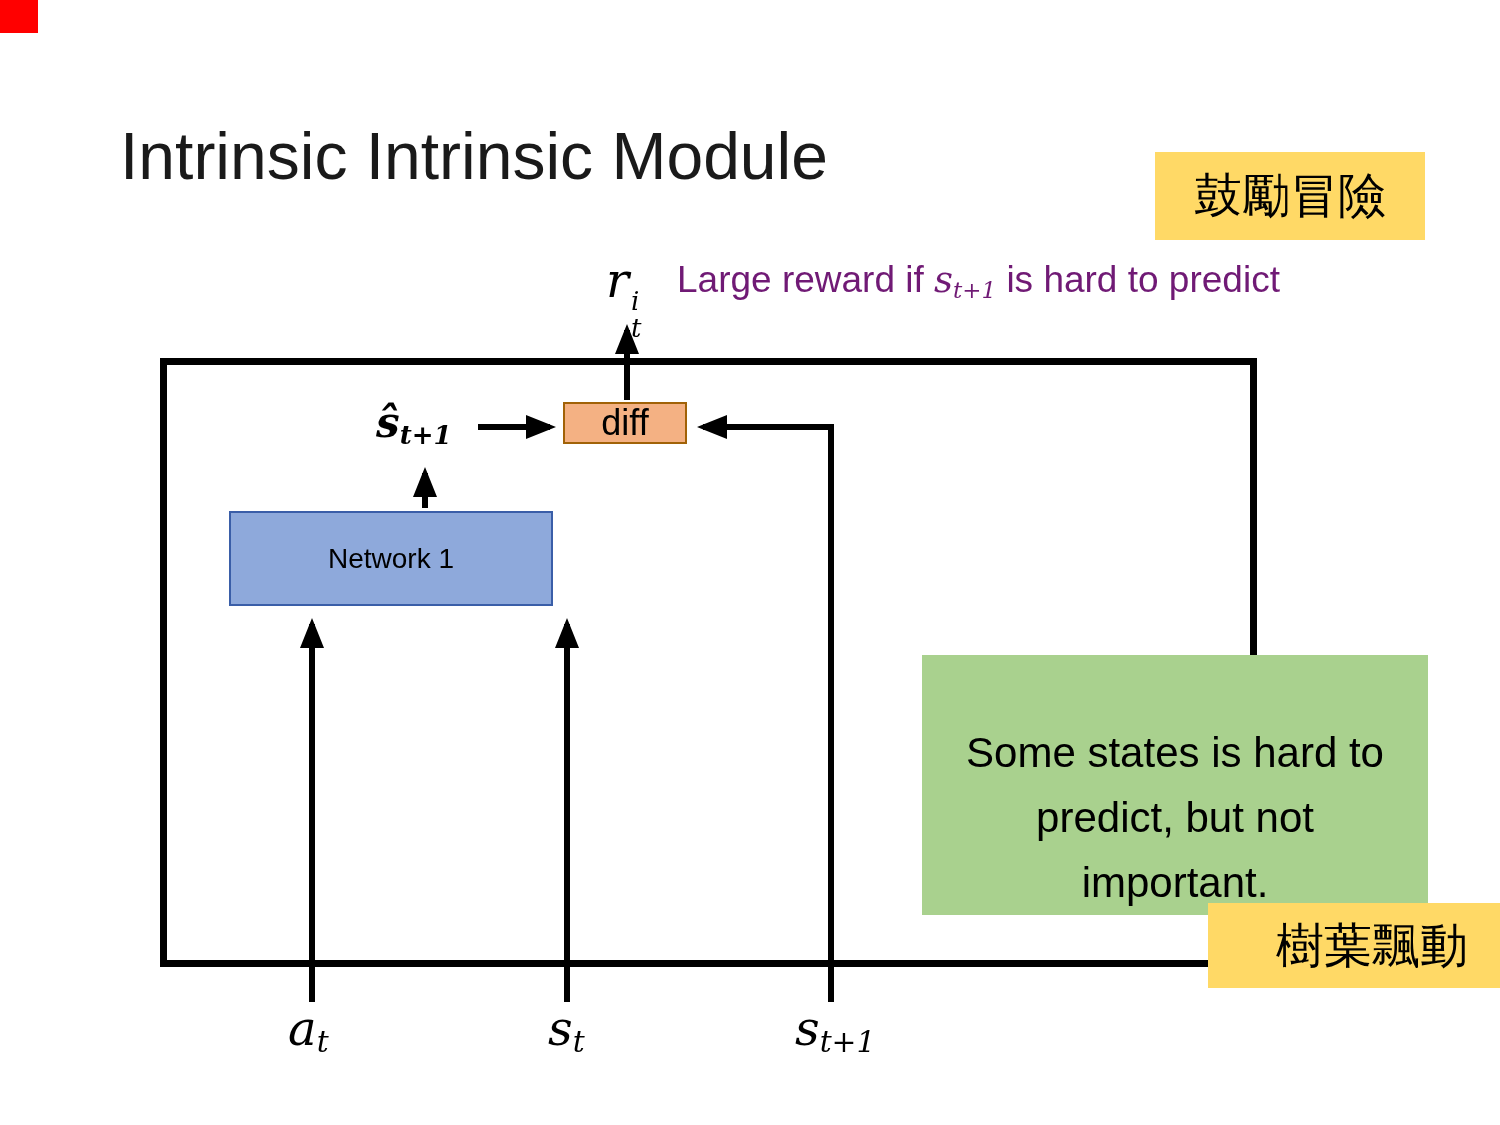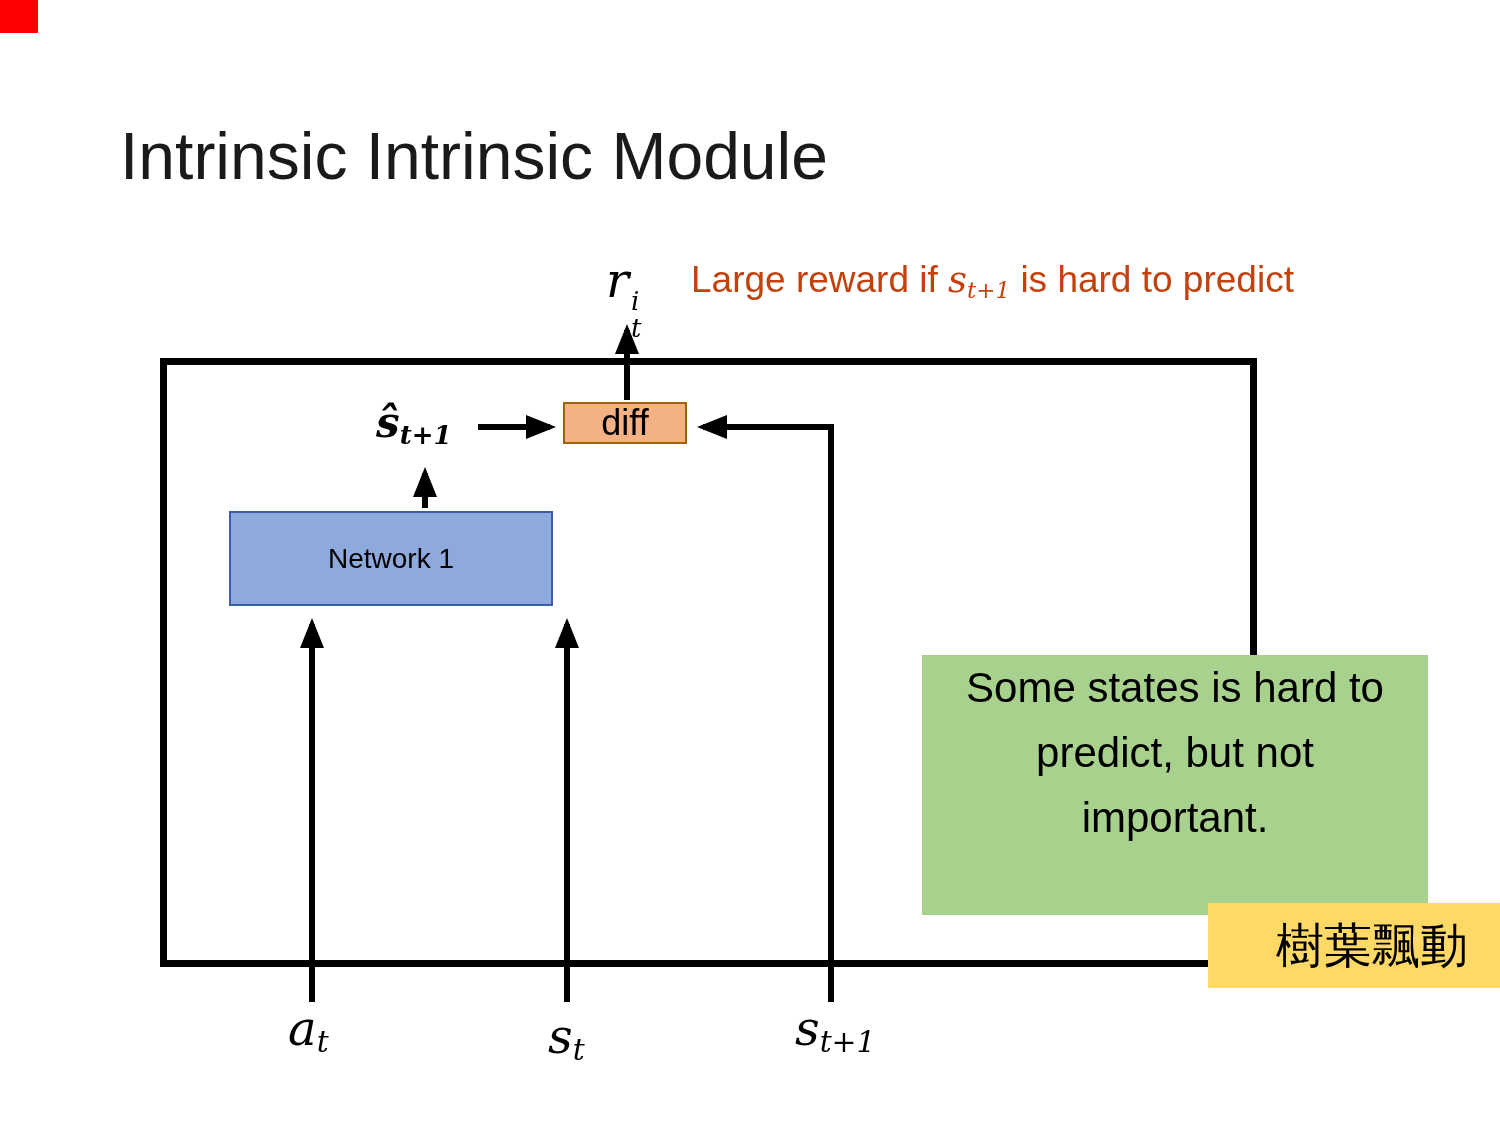--- a/index.html
+++ b/index.html
@@ -60,23 +60,23 @@
     vertical-align: -0.5em;
     margin-left: 2px;
   }
 
   .reward-var {
     left: 606px; top: 252px;
     font-size: 48px;
     color: #000;
   }
   .reward-text {
-    left: 691px; top: 258px;
+    left: 677px; top: 258px;
     font-size: 37px;
-    color: #c2410c;
+    color: #701a75;
     white-space: nowrap;
   }
 
   .module-box {
     left: 160px; top: 358px;
     width: 1083px; height: 595px;
     border: 7px solid #000;
     background: transparent;
     z-index: 1;
   }
@@ -115,55 +115,58 @@
     font-size: 28px;
     color: #000;
     z-index: 3;
   }
 
   .note-box {
     left: 922px; top: 655px;
     width: 506px; height: 260px;
     background: #a9d18e;
     display: flex;
-    align-items: flex-start;
+    align-items: flex-end;
     justify-content: center;
     text-align: center;
     font-size: 42px;
     line-height: 1.55;
     color: #000;
     z-index: 5;
   }
   .note-box .inner { width: 460px; }
 
   .bottom-label {
     font-size: 48px;
     color: #000;
     z-index: 3;
   }
   .label-a  { left: 288px;  top: 1000px; }
-  .label-s  { left: 548px;  top: 1000px; margin-top: 8px; }
+  .label-s  { left: 548px;  top: 1000px; }
   .label-s1 { left: 795px;  top: 1000px; }
 
   .arrows {
     left: 0; top: 0;
     width: 1500px; height: 1125px;
     z-index: 2;
     pointer-events: none;
   }
 </style>
 </head>
 <body>
 
 <div class="slide">
 
   <div class="abs corner-red"></div>
 
   <div class="abs title">Intrinsic Intrinsic Module</div>
 
+  <div class="abs tag tag-top">
+    <span>鼓勵冒險</span>
+  </div>
 
   <div class="abs reward-var">
     <span class="math">r</span><span class="stack">
         <span class="math">i</span>
         <span class="math">t</span>
       </span>
   </div>
 
   <div class="abs reward-text">
     <span>Large reward if</span>

